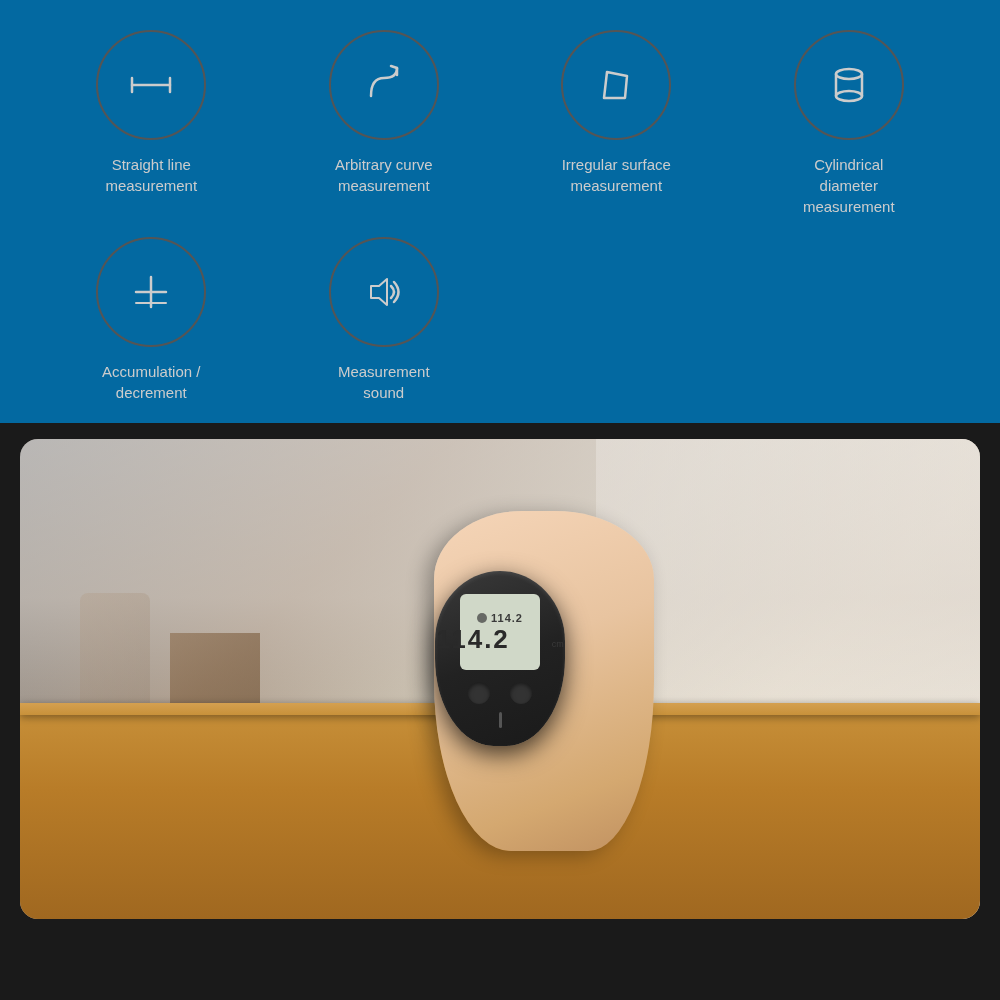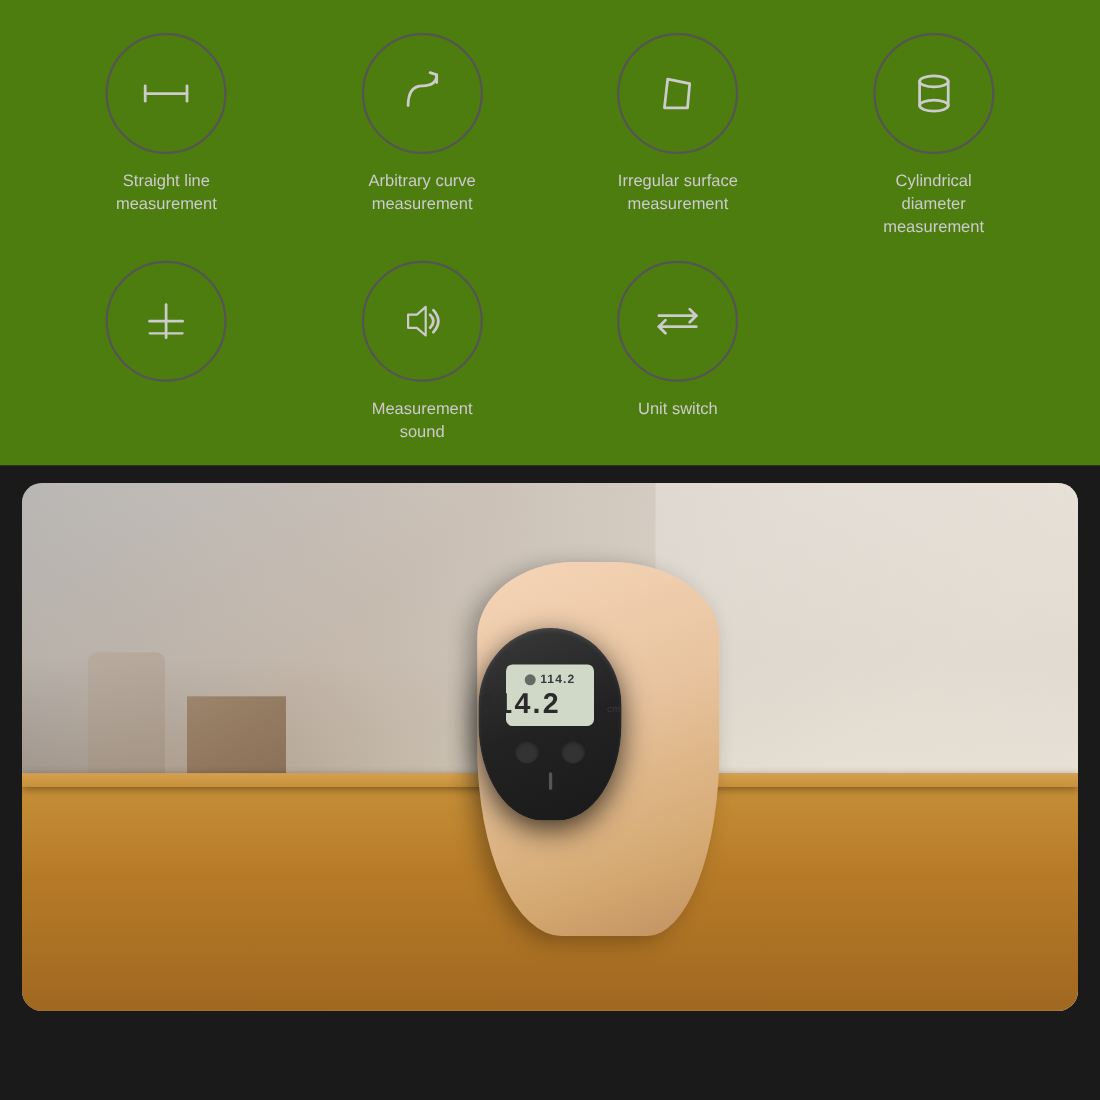--- a/index.html
+++ b/index.html
@@ -4,21 +4,21 @@
   <style>
     * { margin: 0; padding: 0; box-sizing: border-box; }
     body {
       width: 1000px;
       height: 1000px;
       background: #1a1a1a;
       font-family: -apple-system, BlinkMacSystemFont, 'Segoe UI', sans-serif;
       overflow: hidden;
     }
     .top-section {
-      background: #4d7c0f;
+      background: #0369a1;
       padding: 30px 40px 20px 40px;
     }
     .icons-grid {
       display: grid;
       grid-template-columns: repeat(4, 1fr);
       gap: 20px 10px;
     }
     .icon-item {
       display: flex;
       flex-direction: column;
@@ -152,21 +152,21 @@
       position: relative;
       box-shadow: 0 8px 25px rgba(0,0,0,0.7), inset 0 2px 4px rgba(255,255,255,0.1);
       display: flex;
       flex-direction: column;
       align-items: center;
       justify-content: center;
       padding-top: 10px;
     }
     .device-screen {
       width: 80px;
-      height: 56px;
+      height: 76px;
       background: #d0d8c8;
       border-radius: 6px;
       display: flex;
       flex-direction: column;
       align-items: center;
       justify-content: center;
       position: relative;
       margin-top: -5px;
     }
     .screen-top-row {
@@ -297,44 +297,34 @@
       </div>
 
       <div class="icon-item">
         <div class="icon-circle">
           <svg viewBox="0 0 54 54">
             <line x1="27" y1="12" x2="27" y2="42" stroke="#ccc" stroke-width="2.5"></line>
             <line x1="12" y1="27" x2="42" y2="27" stroke="#ccc" stroke-width="2.5"></line>
             <line x1="12" y1="38" x2="42" y2="38" stroke="#ccc" stroke-width="2"></line>
           </svg>
         </div>
+        <div class="icon-label">Accumulation /<br>decrement</div>
       </div>
 
       <div class="icon-item">
         <div class="icon-circle">
           <svg viewBox="0 0 54 54">
             <polygon points="14,21 22,21 30,14 30,40 22,33 14,33" stroke="#ccc" stroke-width="2" fill="none"></polygon>
             <path d="M 34 21 Q 40 27 34 33" stroke="#ccc" stroke-width="2.5" fill="none"></path>
             <path d="M 37 17 Q 46 27 37 37" stroke="#ccc" stroke-width="2.5" fill="none"></path>
           </svg>
         </div>
         <div class="icon-label">Measurement<br>sound</div>
       </div>
 
-      <div class="icon-item">
-        <div class="icon-circle">
-          <svg viewBox="0 0 54 54">
-            <line x1="10" y1="22" x2="44" y2="22" stroke="#ccc" stroke-width="2.5"></line>
-            <polyline points="38,16 44,22 38,28" stroke="#ccc" stroke-width="2.5" fill="none"></polyline>
-            <line x1="44" y1="32" x2="10" y2="32" stroke="#ccc" stroke-width="2.5"></line>
-            <polyline points="16,26 10,32 16,38" stroke="#ccc" stroke-width="2.5" fill="none"></polyline>
-          </svg>
-        </div>
-        <div class="icon-label">Unit switch</div>
-      </div>
 
     </div>
   </div>
 
   <div class="bottom-section">
     <div class="photo-container">
       <div class="scene">
 
         <div class="bg-blur"></div>
         <div class="bg-upper"></div>

